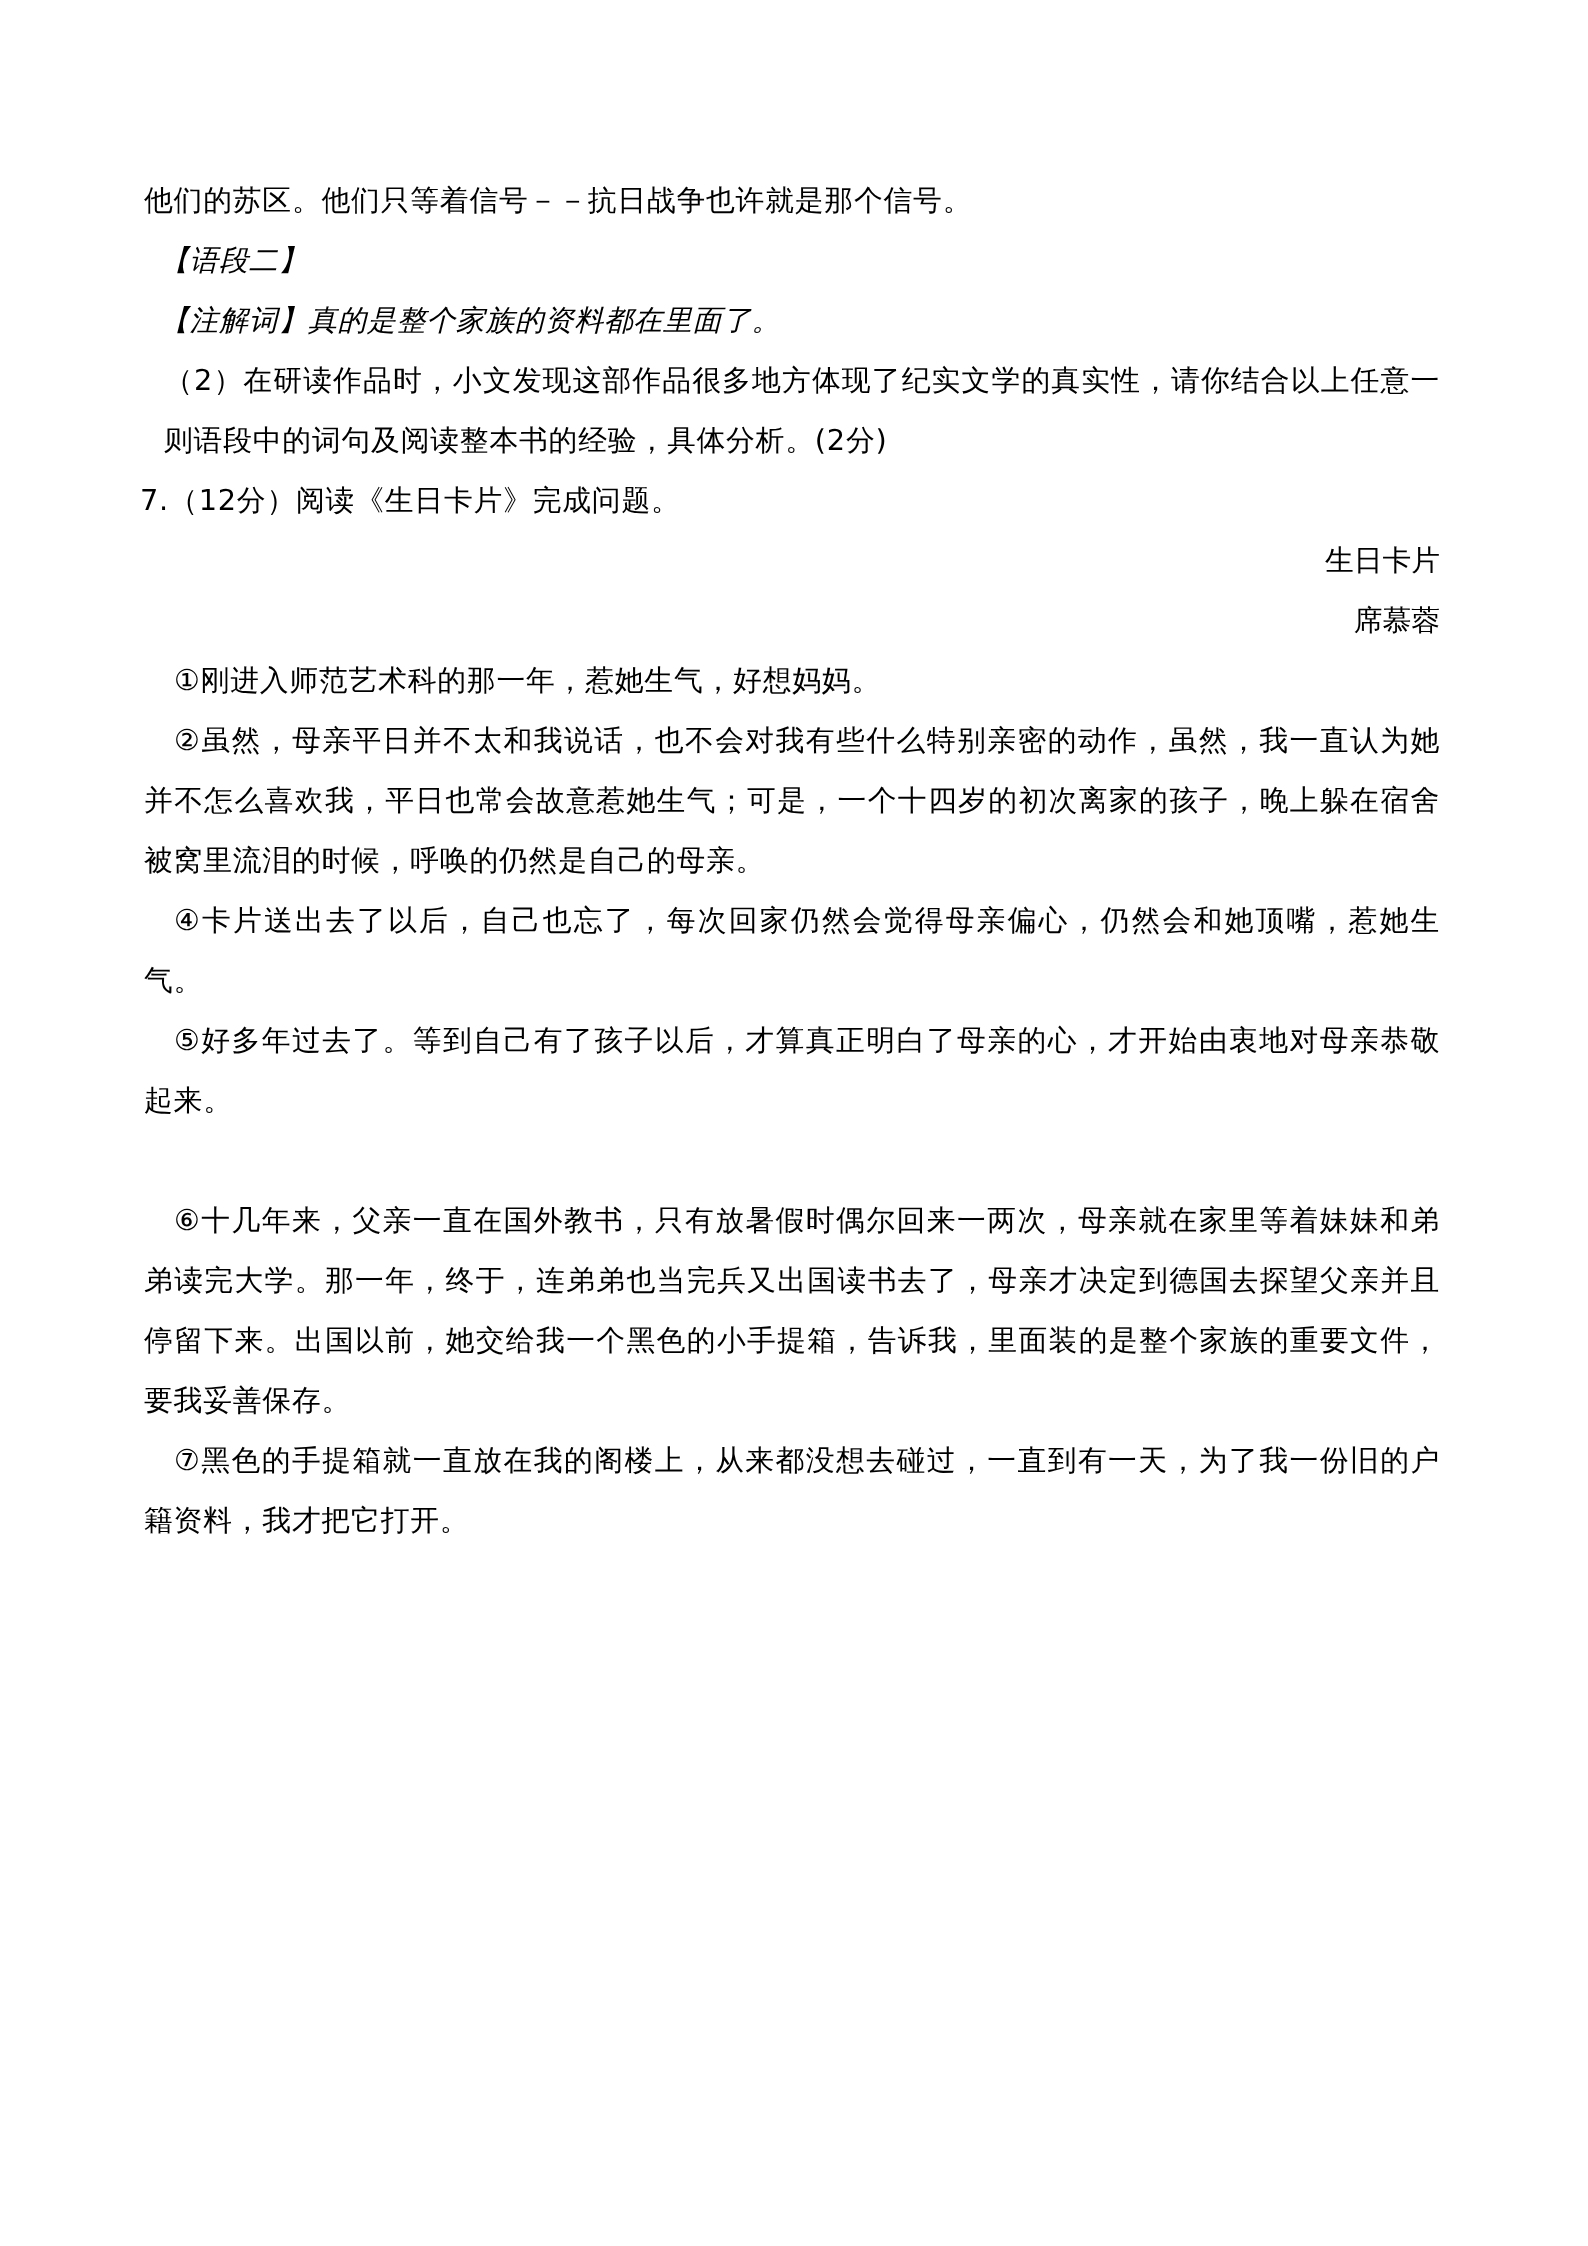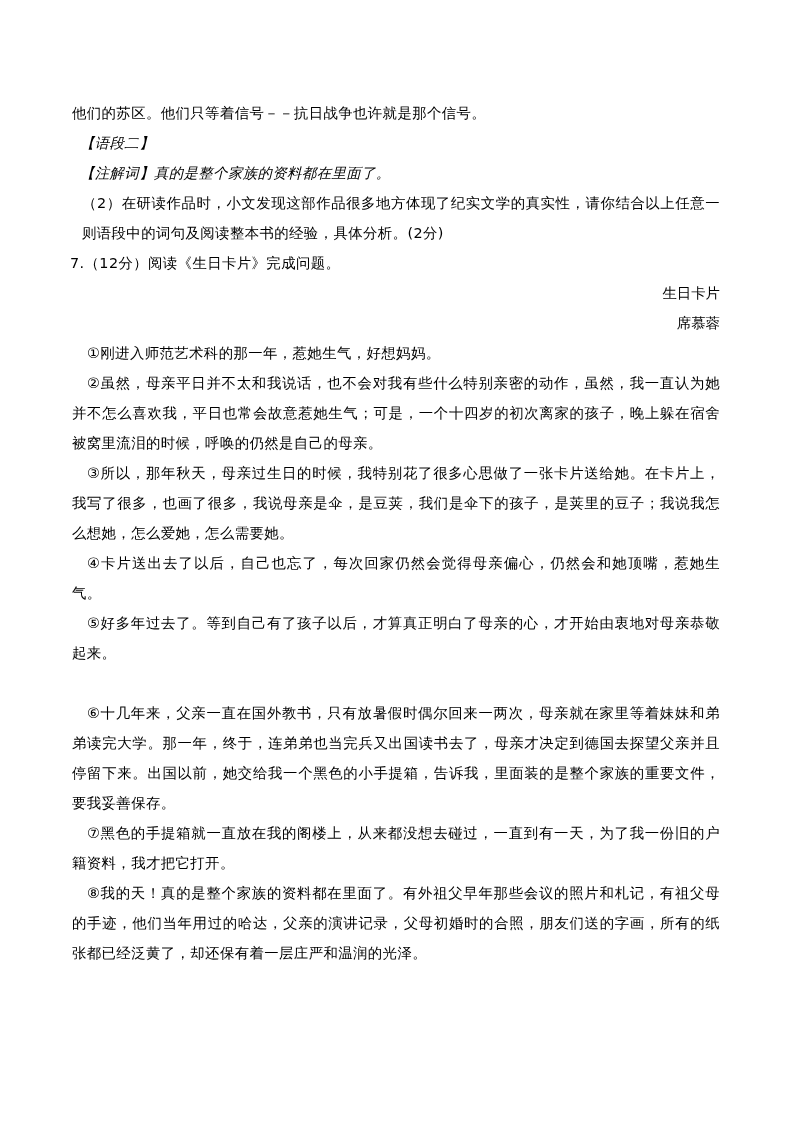--- a/index.html
+++ b/index.html
@@ -1,38 +1,36 @@
 <!DOCTYPE html>
 <html><head>
 <meta charset="utf-8">
 <style>
   html, body { margin: 0; padding: 0; background: #ffffff; }
   body { width: 794px; height: 1123px; position: relative; overflow: hidden;
          font-family: "DejaVu Sans", "Liberation Sans", sans-serif; color: #000; }
-  .page { position: absolute; left: 72px; top: 98px; width: 648px; }
+  .page { position: absolute; left: 72px; top: 86px; width: 648px; }
   .line { font-size: 14.4px; line-height: 30px; height: 30px; white-space: nowrap; letter-spacing: 0.4px; }
   .p { font-size: 14.4px; line-height: 30px; text-align: justify; letter-spacing: 0.4px; margin: 0; }
   .indent-small { text-indent: 15px; }
   .hang { padding-left: 8px; font-style: italic; }
   .center { text-align: right; font-size: 14.4px; line-height: 30px; padding-left: 14px; }
   .blank { height: 30px; }
 </style>
 </head>
 <body>
 
 <div class="page">
   <div class="line">他们的苏区。他们只等着信号－－抗日战争也许就是那个信号。</div>
   <div class="line hang">【语段二】</div>
   <p class="p hang">【注解词】真的是整个家族的资料都在里面了。</p>
   <p class="p" style="padding-left:10px;text-indent:0;">（2）在研读作品时，小文发现这部作品很多地方体现了纪实文学的真实性，请你结合以上任意一则语段中的词句及阅读整本书的经验，具体分析。(2分)</p>
   <div class="line" style="margin-left:-2px;">7.（12分）阅读《生日卡片》完成问题。</div>
   <div class="center">生日卡片</div>
   <div class="center">席慕蓉</div>
   <p class="p indent-small">①刚进入师范艺术科的那一年，惹她生气，好想妈妈。</p>
   <p class="p indent-small">②虽然，母亲平日并不太和我说话，也不会对我有些什么特别亲密的动作，虽然，我一直认为她并不怎么喜欢我，平日也常会故意惹她生气；可是，一个十四岁的初次离家的孩子，晚上躲在宿舍被窝里流泪的时候，呼唤的仍然是自己的母亲。</p>
-  <p class="p indent-small">③所以，那年秋天，母亲过生日的时候，我特别花了很多心思做了一张卡片送给她。在卡片上，我写了很多，也画了很多，我说母亲是伞，是豆荚，我们是伞下的孩子，是荚里的豆子；我说我怎么想她，怎么爱她，怎么需要她。</p>
   <p class="p indent-small">④卡片送出去了以后，自己也忘了，每次回家仍然会觉得母亲偏心，仍然会和她顶嘴，惹她生气。</p>
   <p class="p indent-small">⑤好多年过去了。等到自己有了孩子以后，才算真正明白了母亲的心，才开始由衷地对母亲恭敬起来。</p>
   <div class="blank"></div>
   <p class="p indent-small">⑥十几年来，父亲一直在国外教书，只有放暑假时偶尔回来一两次，母亲就在家里等着妹妹和弟弟读完大学。那一年，终于，连弟弟也当完兵又出国读书去了，母亲才决定到德国去探望父亲并且停留下来。出国以前，她交给我一个黑色的小手提箱，告诉我，里面装的是整个家族的重要文件，要我妥善保存。</p>
   <p class="p indent-small">⑦黑色的手提箱就一直放在我的阁楼上，从来都没想去碰过，一直到有一天，为了我一份旧的户籍资料，我才把它打开。</p>
-  <p class="p indent-small">⑧我的天！真的是整个家族的资料都在里面了。有外祖父早年那些会议的照片和札记，有祖父母的手迹，他们当年用过的哈达，父亲的演讲记录，父母初婚时的合照，朋友们送的字画，所有的纸张都已经泛黄了，却还保有着一层庄严和温润的光泽。</p>
 </div>
 
 </body></html>

